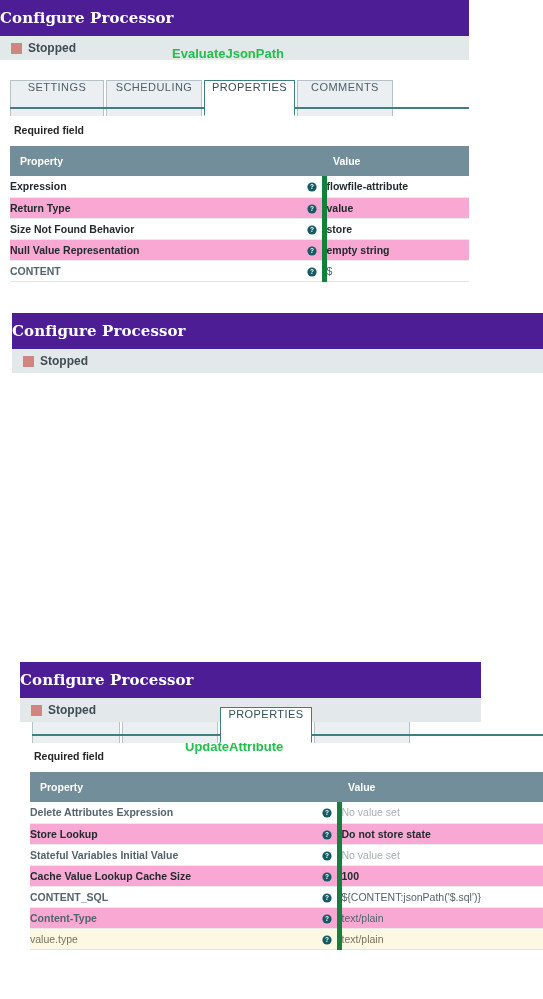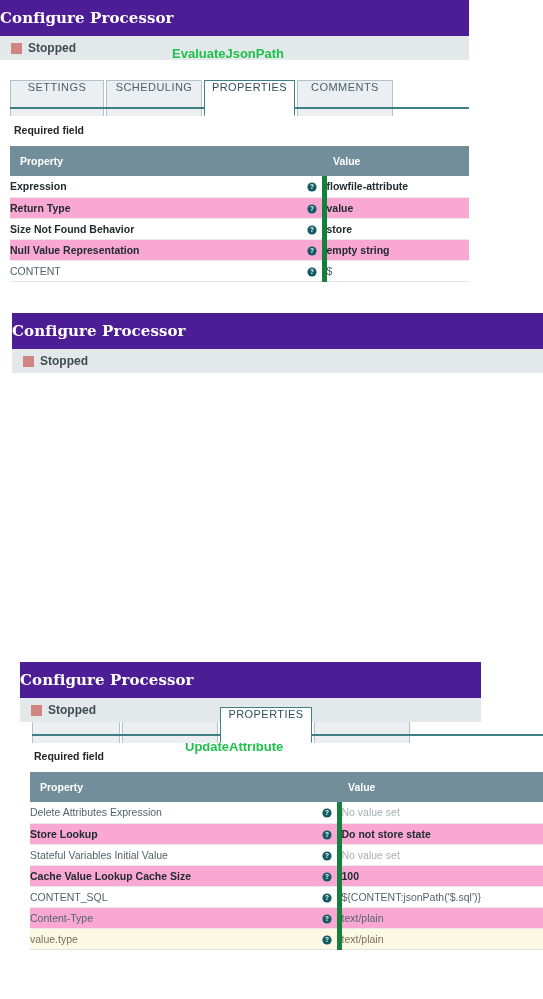--- a/index.html
+++ b/index.html
@@ -153,21 +153,21 @@
   }
   .ptable tbody tr:last-child td { border-bottom: 1px solid #e0e5e7; }
 
   td.prop-cell {
     padding-left: 12px;
     white-space: nowrap;
     overflow: hidden;
     text-overflow: ellipsis;
   }
   td.prop-cell.bold { font-weight: bold; color: #222b2e; }
-  td.prop-cell.plain { font-weight: normal; color: #53646c; margin-top: 20px; }
+  td.prop-cell.plain { font-weight: bold; color: #53646c; margin-top: 20px; }
   td.prop-cell.hlt  { font-weight: normal; color: #7a7256; }
 
   td.help-cell {
     width: 22px;
     text-align: center;
     padding: 0;
   }
   .help-icon {
     display: inline-block;
     width: 10px;

